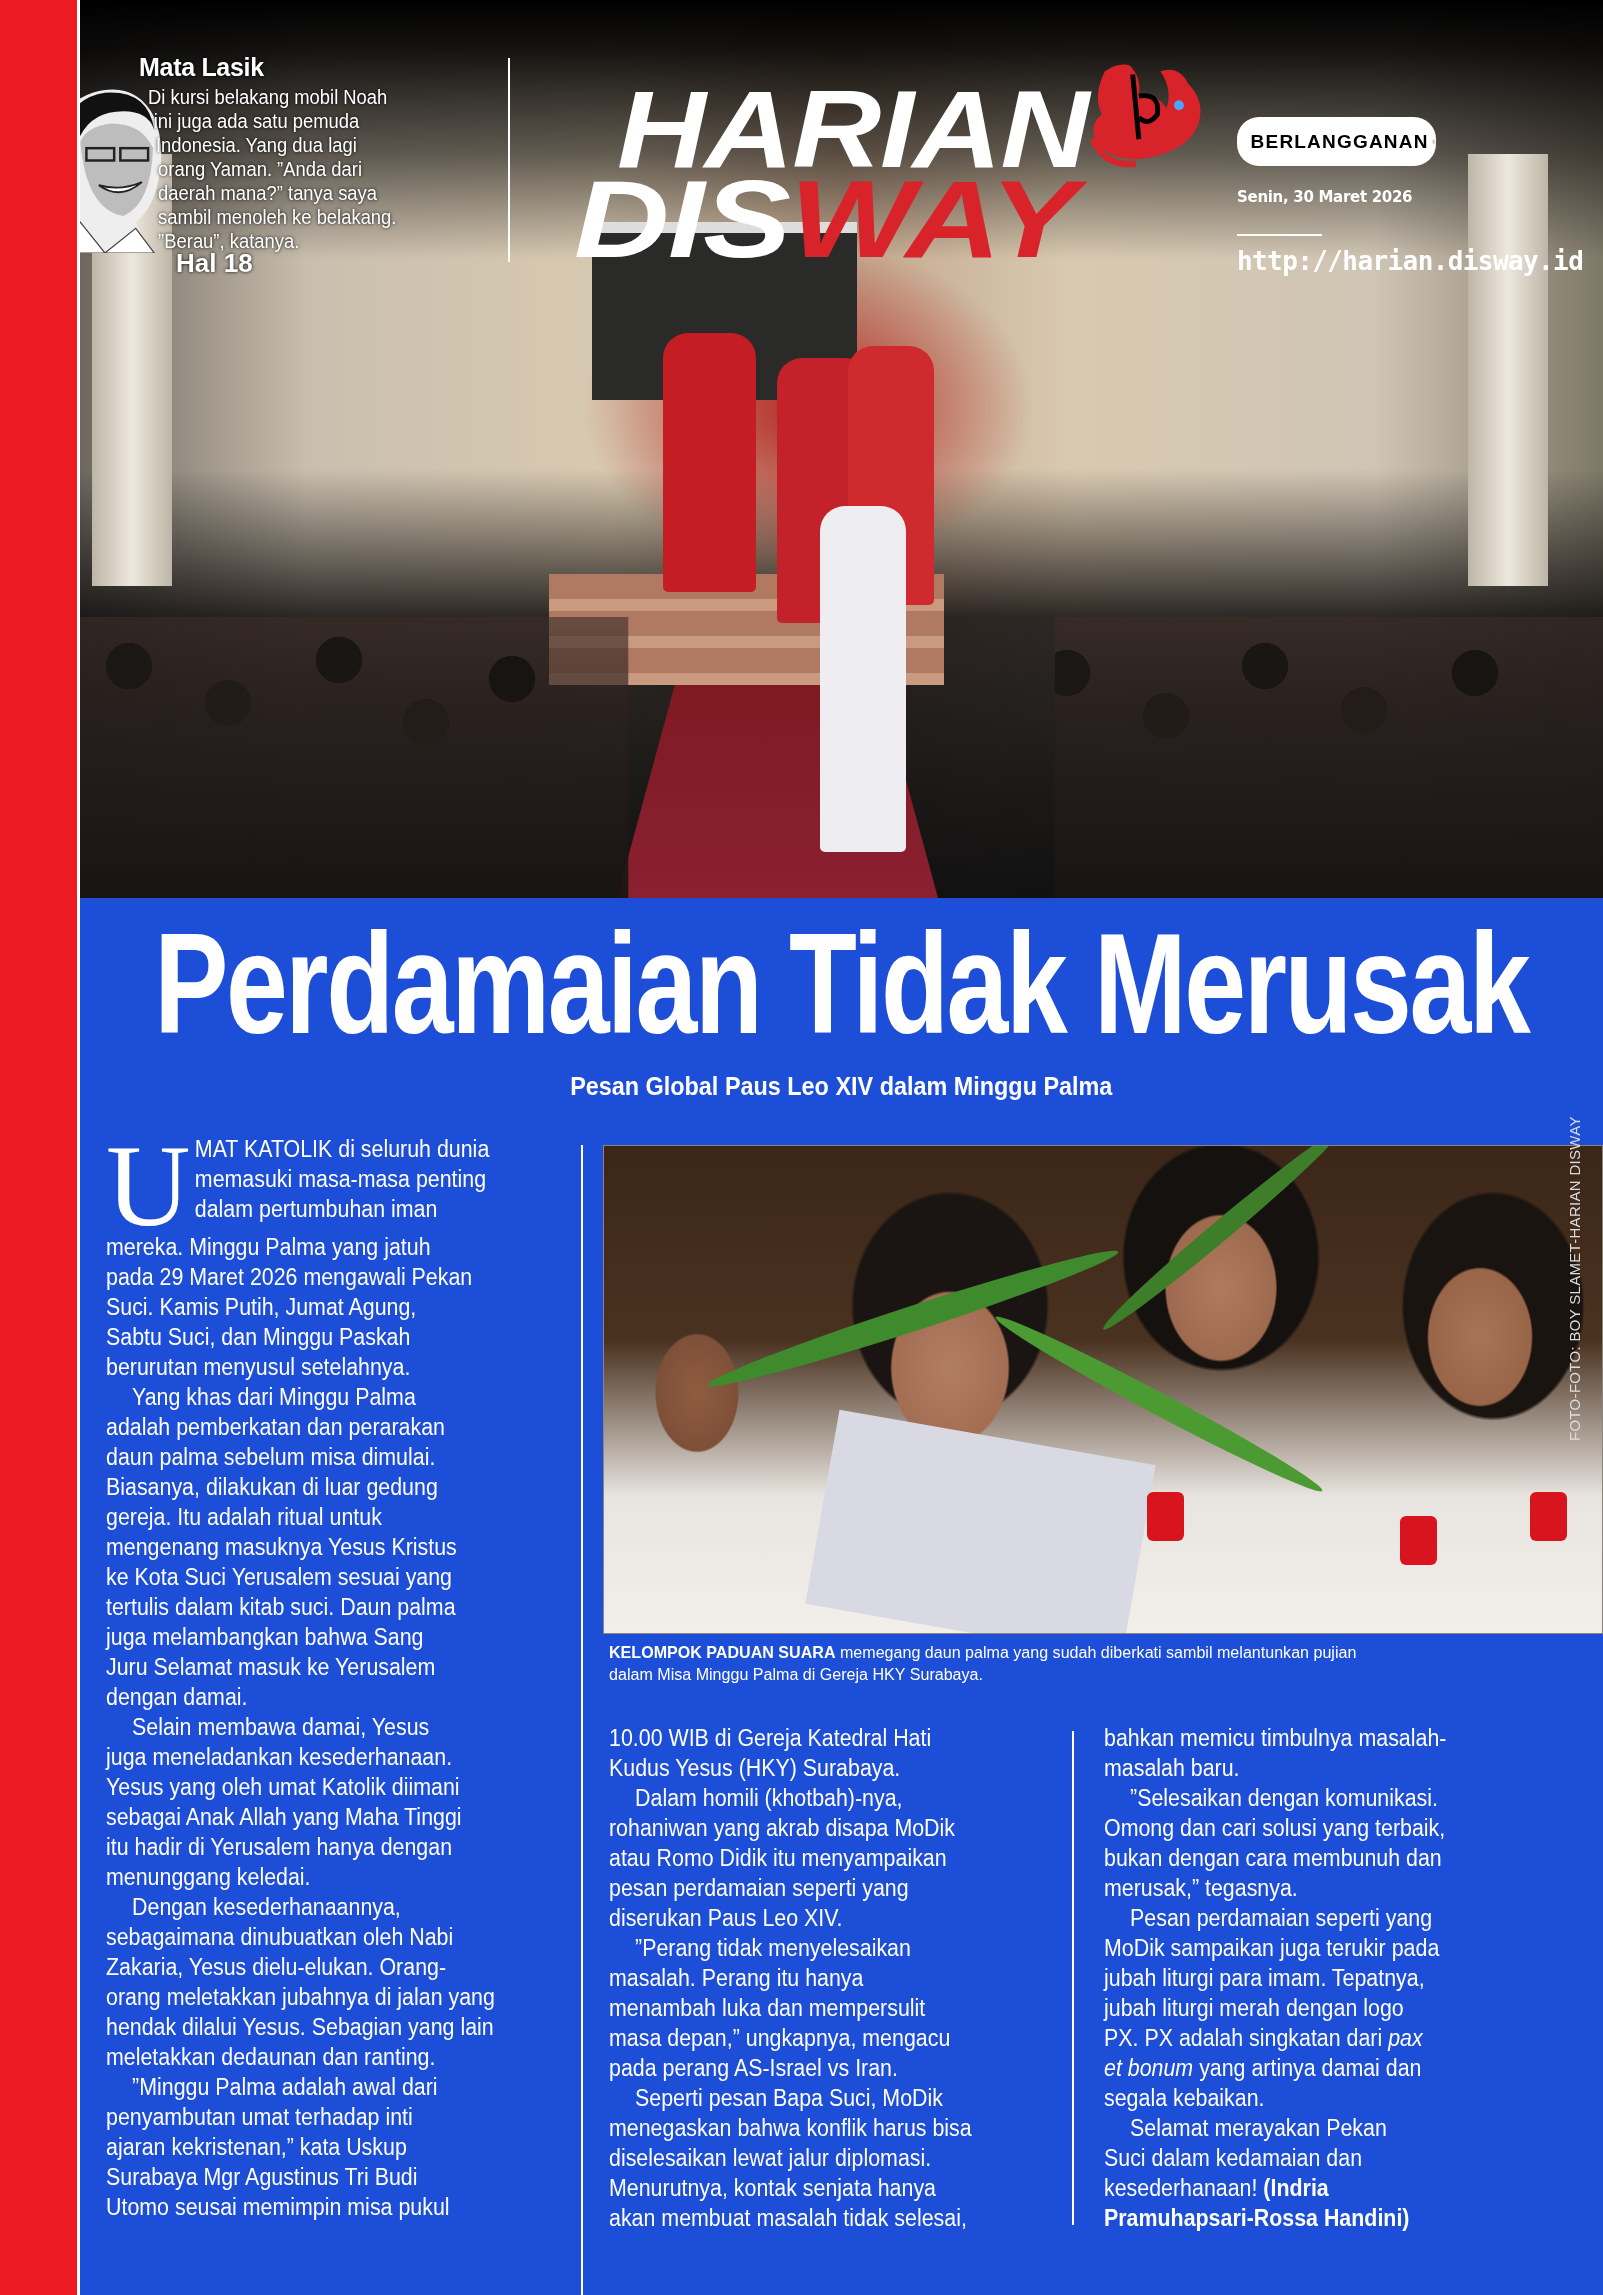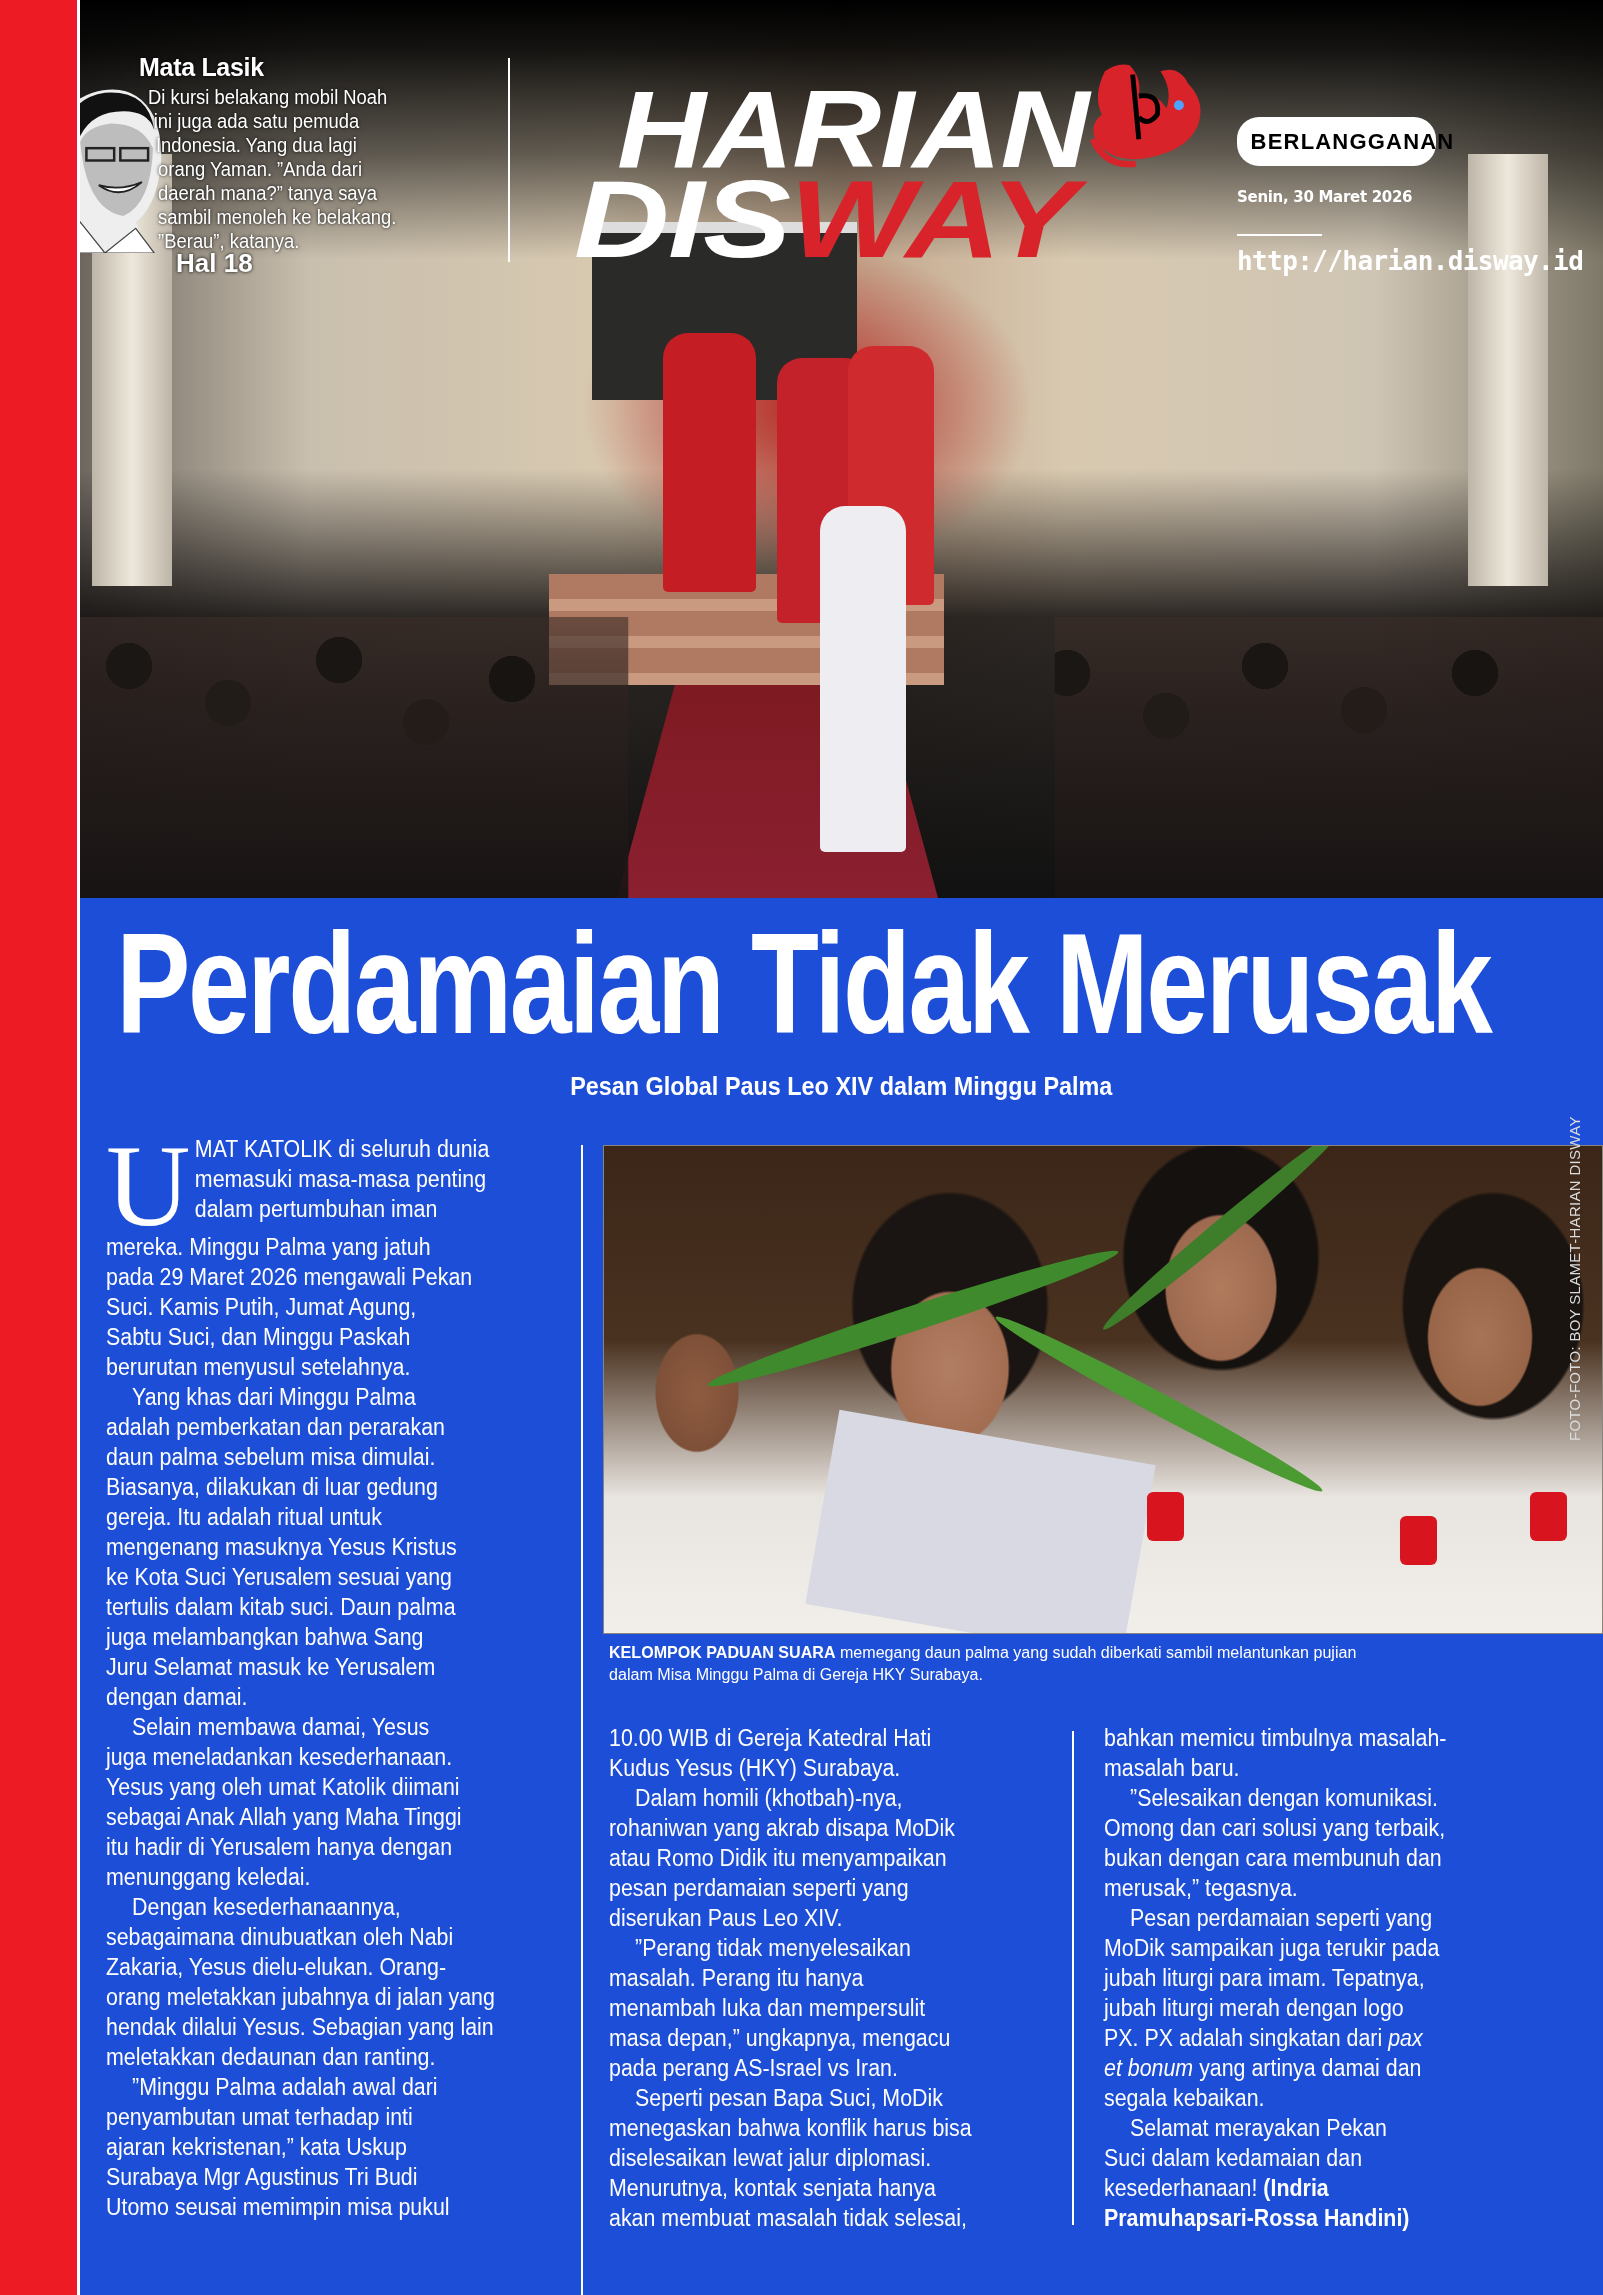--- a/index.html
+++ b/index.html
@@ -43,32 +43,32 @@
   .teaser-page{position:absolute;left:96px;top:199px;font-size:26px;font-weight:bold;text-shadow:0 0 3.7px #000;}
   .vdivider{position:absolute;left:428px;top:58px;width:1.9px;height:204px;background:#fff;}
 
   .logo{position:absolute;left:475px;top:59px;width:697px;height:222px;}
   .logo .l1{position:absolute;left:62px;top:15.4px;font-size:110px;font-weight:bold;font-style:italic;letter-spacing:-1.2px;transform:scaleX(1.12);transform-origin:left top;line-height:1;}
   .logo .l2{position:absolute;left:18.5px;top:105px;font-size:110px;font-weight:bold;font-style:italic;letter-spacing:-1.2px;transform:scaleX(1.2);transform-origin:left top;line-height:1;}
   .logo .red{color:#d9232a;}
   .logo .emblem{position:absolute;left:525px;top:0;width:130px;height:111px;}
 
   .subscribe-btn{position:absolute;left:1157px;top:117px;width:199px;height:49px;background:#fff;border-radius:22px;color:#000;display:flex;align-items:center;padding-left:13.6px;box-sizing:border-box;}
-  .subscribe-btn span.lbl{font-size:22px;font-weight:bold;letter-spacing:1.2px;}
+  .subscribe-btn span.lbl{font-size:19px;font-weight:bold;letter-spacing:1.2px;}
   .subscribe-btn .hand{margin-left:3.7px;width:31px;height:37px;}
   .date{position:absolute;left:1157px;top:188px;font-size:15px;font-weight:bold;font-family:"DejaVu Sans",sans-serif;letter-spacing:-0.3px;}
   .date-rule{position:absolute;left:1157px;top:234px;width:85px;height:1.9px;background:#fff;}
   .url{position:absolute;left:1157px;top:246px;font-size:26px;font-weight:bold;font-family:"DejaVu Sans Mono",monospace;letter-spacing:-0.6px;}
 
   .hero-caption{position:absolute;left:993px;top:757px;width:530px;height:126px;background:rgba(255,255,255,.96);color:#111;box-sizing:border-box;padding:14px 14px 0 0;text-align:right;font-size:19px;line-height:27px;}
   .hero-caption .cap-inner{display:inline-block;transform:scaleX(.9);transform-origin:right top;width:111%;margin-left:-11%;}
   .hero-caption b{font-weight:bold;}
 
   
-  .headline{position:absolute;left:0;top:912px;width:1523px;font-size:117px;font-weight:bold;line-height:1;letter-spacing:-2.5px;}
+  .headline{position:absolute;left:0;top:912px;width:1523px;text-align:center;font-size:117px;font-weight:bold;line-height:1;letter-spacing:-2.5px;}
   .headline span{display:inline-block;transform:scale(.95,1.22);transform-origin:center top;}
   .subhead{position:absolute;left:0;top:1071px;width:1523px;text-align:center;font-size:26px;font-weight:bold;}
   .subhead span{display:inline-block;transform:scaleX(.9);}
 
   
   .col{position:absolute;font-size:23px;line-height:30px;white-space:normal;}
   .col1{left:26px;top:1134px;width:469px;}
   .col2{left:529px;top:1723px;width:444px;}
   .col3{left:1024px;top:1723px;width:457px;}
   .col .ln{display:block;transform:scaleX(.93);transform-origin:left top;white-space:nowrap;}

